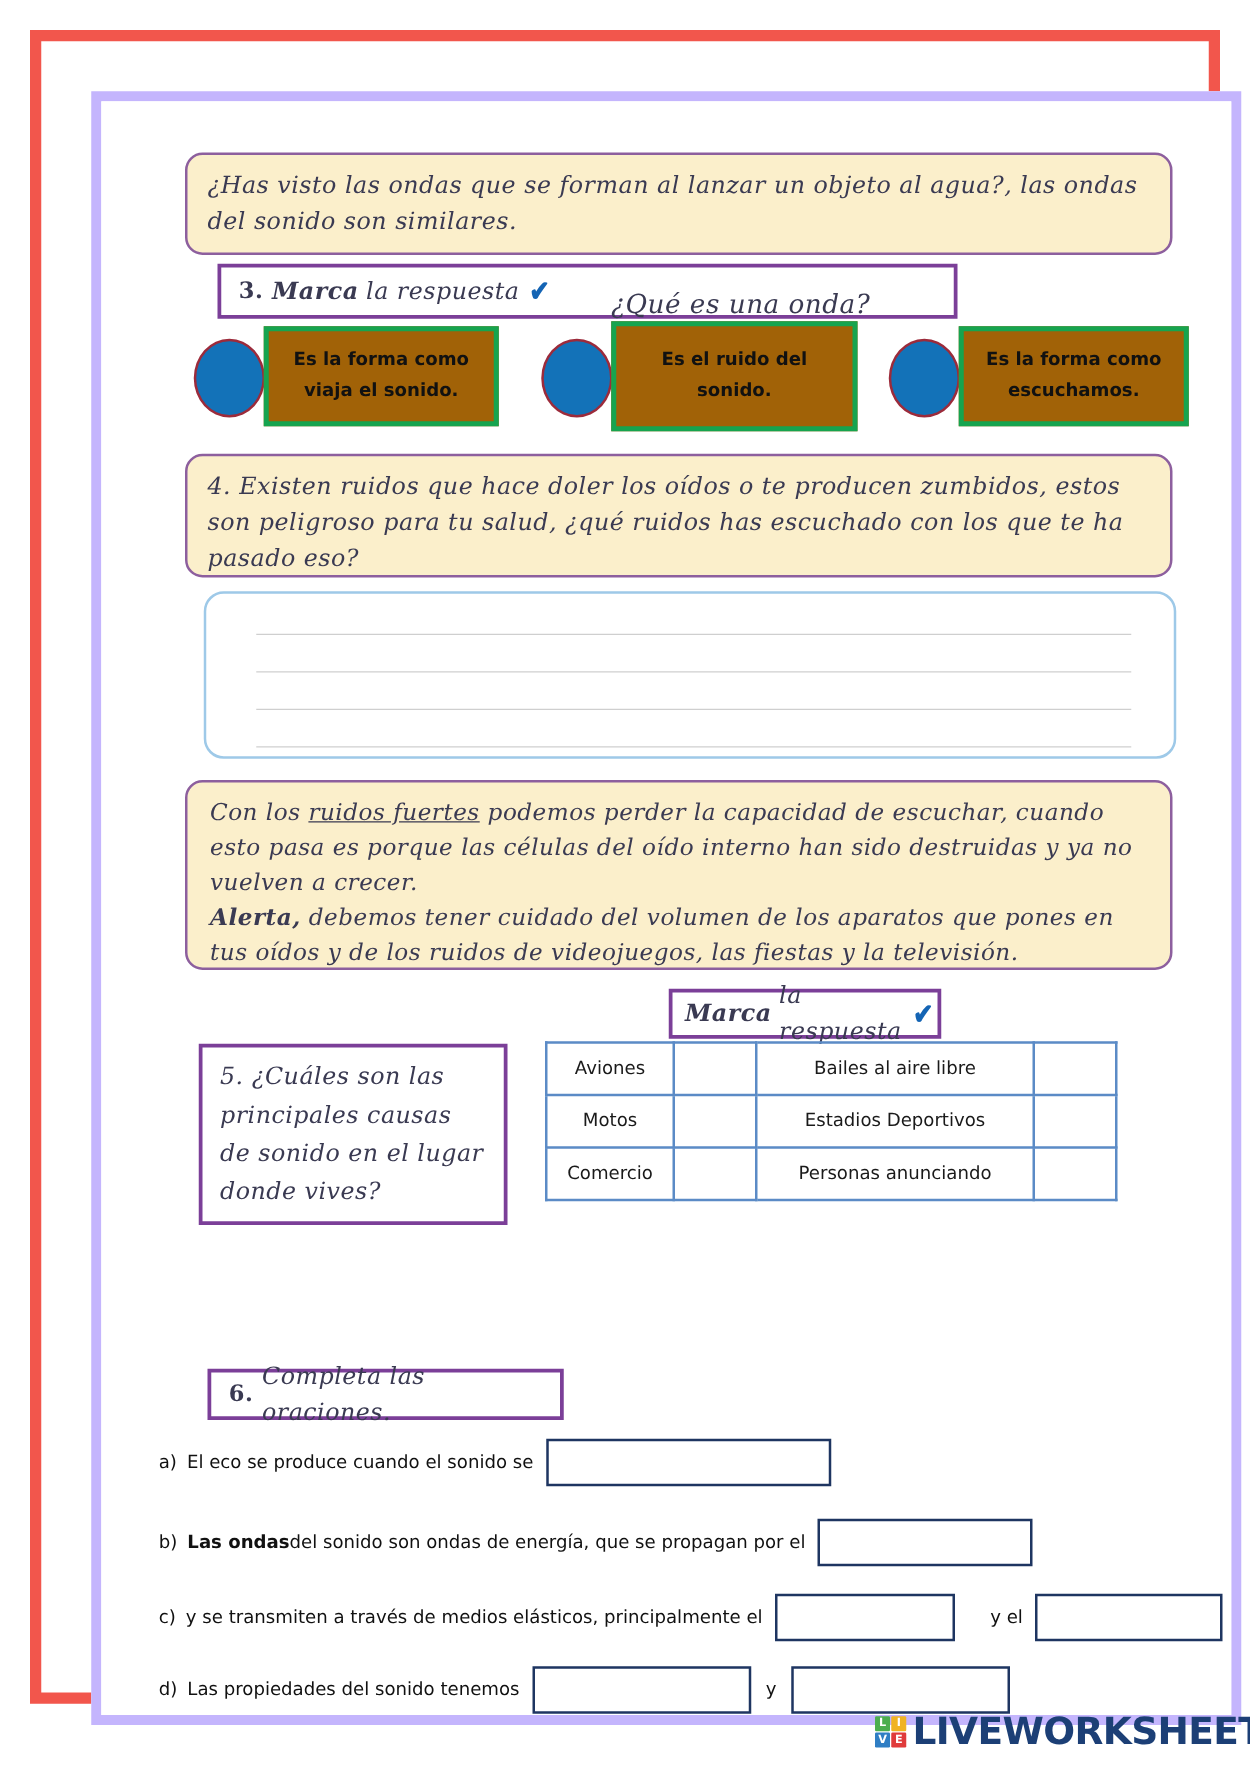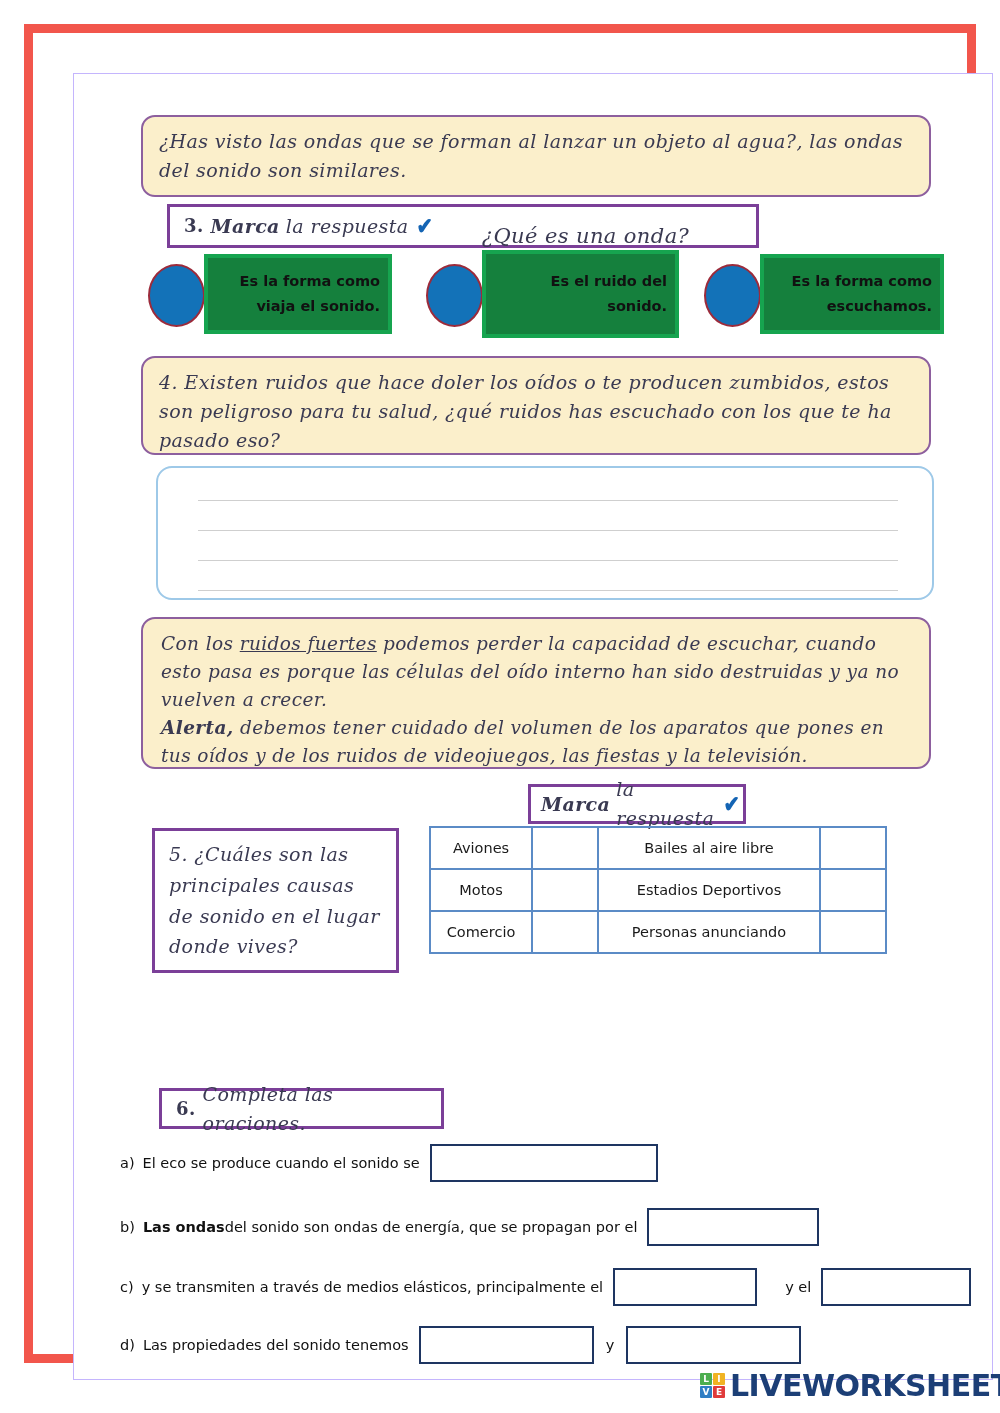--- a/index.html
+++ b/index.html
@@ -12,21 +12,21 @@
   }
   
   .page-frame{
     position:absolute;left:24px;top:24px;width:952px;height:1339px;
     border:9px solid #f2564c;
     box-sizing:border-box;
     background:#ffffff;
   }
   .page-frame-inner{
     position:absolute;left:40px;top:40px;width:920px;height:1307px;
-    border:1px solid #c4b5fd;
+    border:8px solid #c4b5fd;
     box-sizing:border-box;
     background:#ffffff;
     overflow:hidden;
     padding-left:47px;
   }
   .sheet{
     position:absolute;left:0;top:0;width:914px;height:1301px;
     background:#ffffff;
     overflow:hidden;
   }
@@ -68,24 +68,24 @@
     position:absolute;
     width:57px;height:63px;border-radius:50%;
     background:#1372b8;
     border:2px solid #9c2b3b;
     box-sizing:border-box;
     cursor:pointer;
   }
   .opt-box{
     position:absolute;
     border:4px solid #16a44f;
-    background:#15803d;
+    background:#a16207;
     box-sizing:border-box;
     display:flex;align-items:center;justify-content:center;
-    text-align:right;
+    text-align:center;
     font-family:"DejaVu Sans", sans-serif;
     font-weight:bold;
     font-size:14.5px;
     color:#111111;
     line-height:1.7;
     padding:4px 8px;
   }
 
   
   .write-box{

